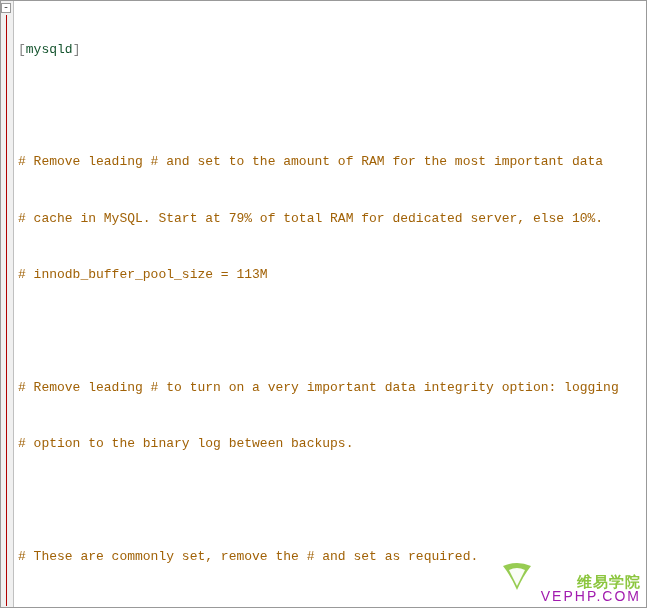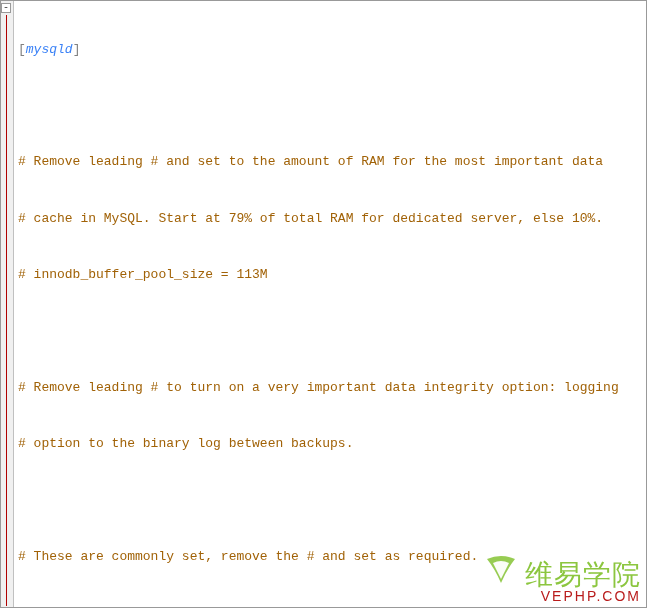--- a/index.html
+++ b/index.html
@@ -41,43 +41,43 @@
     bottom:2px;
     width:0;
     border-left:1px solid #b00000;
   }
   .lines{
     margin-left:18px;
     padding-top:3px;
     white-space:pre;
   }
   .lines > div{height:18.7px;}
-  .section{color:#3b82f6;font-style:italic;}
+  .section{color:#14532d;}
   .bracket{color:#808080;}
   .comment{color:#a16207;}
   .watermark{
     position:absolute;
     right:6px;
     bottom:4px;
     text-align:right;
     font-family:"Microsoft YaHei",Arial,sans-serif;
     color:#8cc63f;
     line-height:1.05;
     pointer-events:none;
     display:flex;
     align-items:center;
   }
   .wm-logo{
     width:36px;height:36px;
     margin-right:6px;
     position:relative;
   }
   .wm-logo svg{display:block;}
-  .wm-text-big{font-size:28px;font-weight:400;letter-spacing:1px;margin-top:26px;}
-  .wm-text-small{font-size:14px;letter-spacing:2px;color:#b91c1c;}
+  .wm-text-big{font-size:15px;font-weight:700;letter-spacing:1px;margin-top:26px;}
+  .wm-text-small{font-size:14px;letter-spacing:2px;color:#a21caf;}
   .frame{position:absolute;inset:0;border:1px solid #999;pointer-events:none;}
 </style>
 </head>
 <body>
 
 <div class="editor">
   <div class="gutter">
     <div class="fold">-</div>
     <div class="vline"></div>
   </div>

